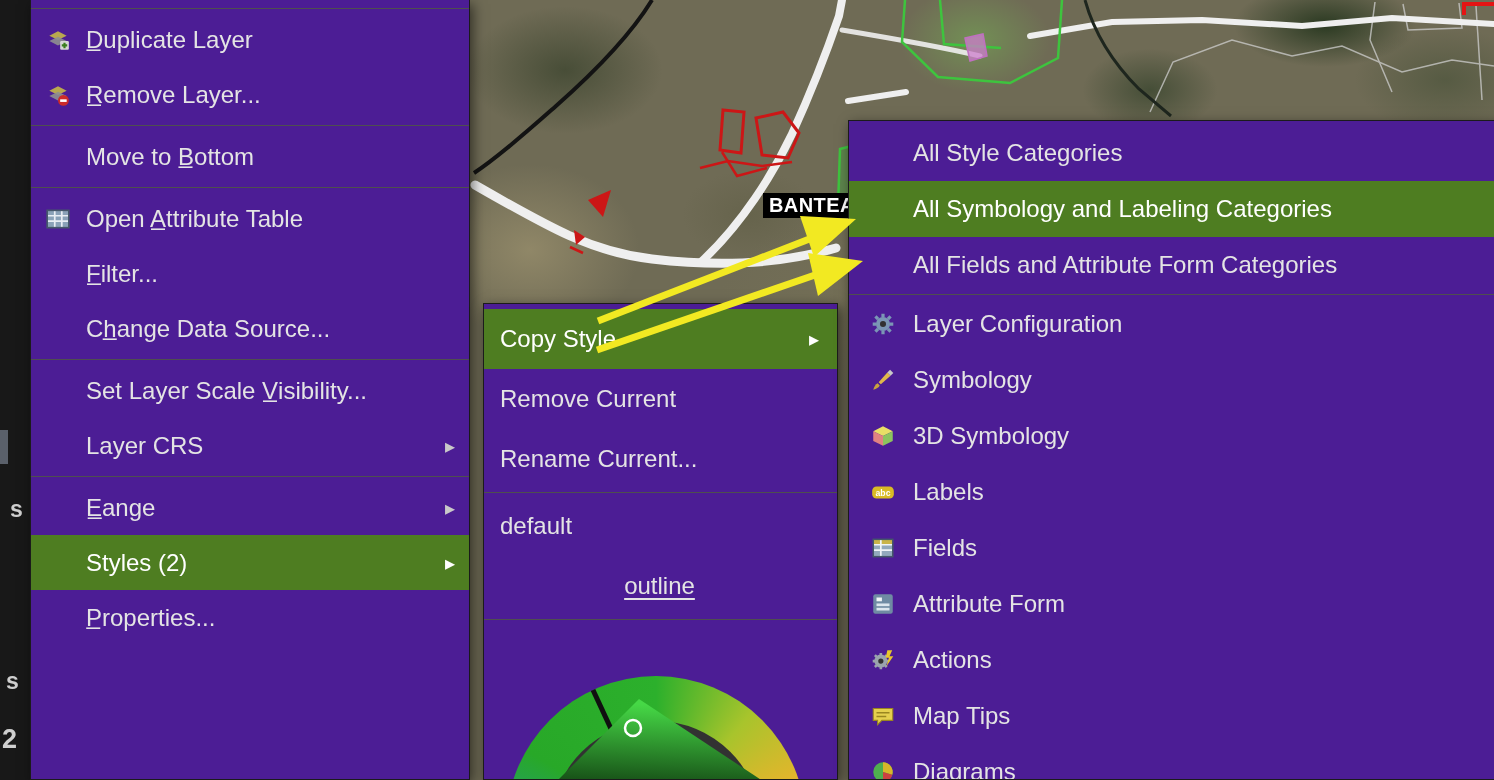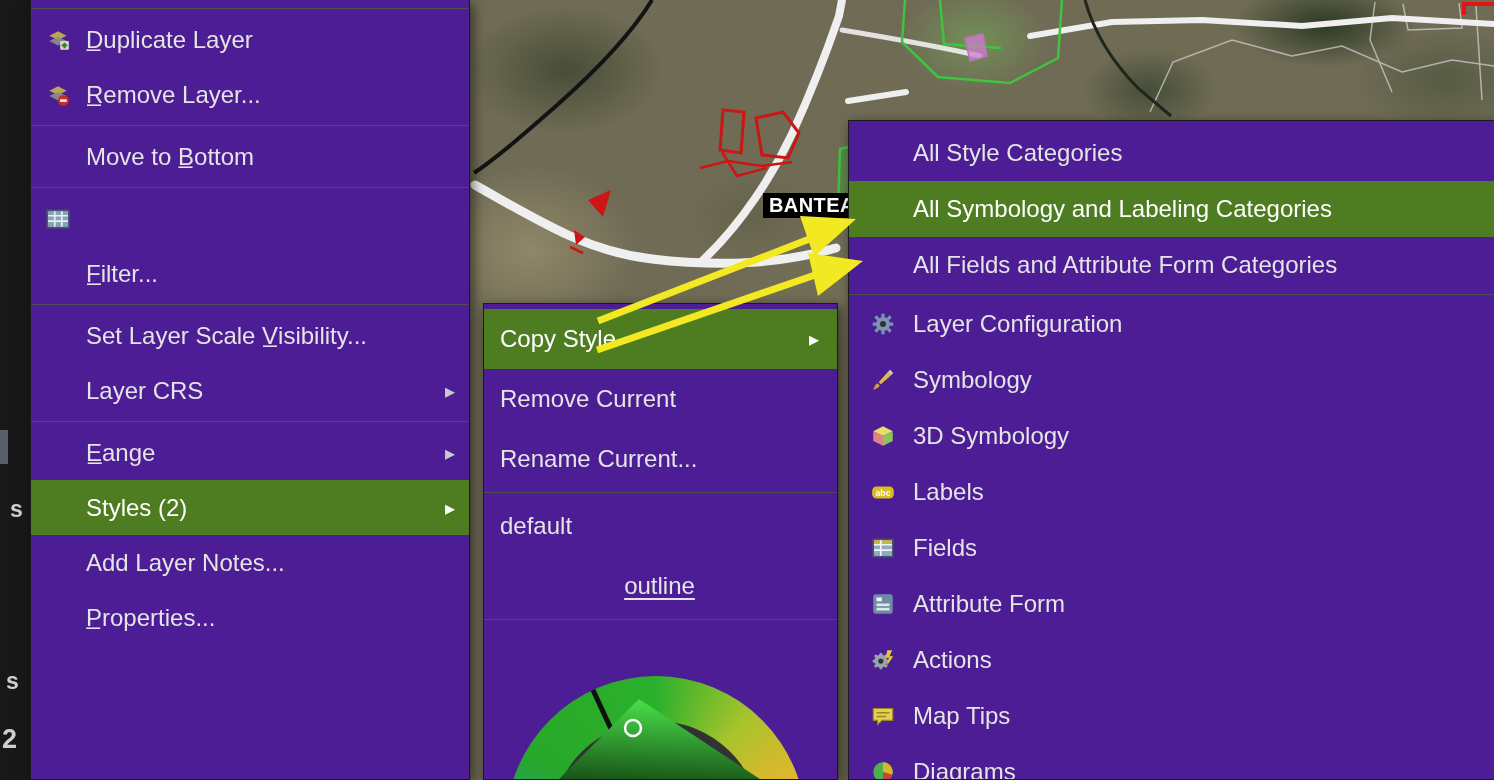--- a/index.html
+++ b/index.html
@@ -150,28 +150,33 @@
   <div class="sep"></div>
 
   <div class="mi">
     <span class="ic">
       <svg viewBox="0 0 24 24">
           <rect x="2" y="4" width="20" height="16" fill="#8aa2b8"></rect>
           <path d="M2 9 H22 M2 14 H22 M9 4 V20 M15.5 4 V20" stroke="#e8eef4" stroke-width="1.6"></path>
           <rect x="2" y="4" width="20" height="16" fill="none" stroke="#45586a" stroke-width="1.5"></rect>
         </svg>
     </span>
+    <span class="lbl">Open A̲ttribute Table</span>
   </div>
 
 
   <div class="mi">
     <span class="ic"></span>
     <span class="lbl">F̲ilter...</span>
   </div>
 
+  <div class="mi">
+    <span class="ic"></span>
+    <span class="lbl">Ch̲ange Data Source...</span>
+  </div>
 
   <div class="sep"></div>
 
   <div class="mi">
     <span class="ic"></span>
     <span class="lbl">Set Layer Scale V̲isibility...</span>
   </div>
 
   <div class="mi">
     <span class="ic"></span>
@@ -186,24 +191,20 @@
     <span class="lbl">E̲ange</span>
     <span class="arrow">▸</span>
   </div>
 
   <div class="mi hl">
     <span class="ic"></span>
     <span class="lbl">Styles (2)</span>
     <span class="arrow">▸</span>
   </div>
 
-  <div class="mi">
-    <span class="ic"></span>
-    <span class="lbl">Add Layer Notes...</span>
-  </div>
 
   <div class="mi">
     <span class="ic"></span>
     <span class="lbl">P̲roperties...</span>
   </div>
 </div>
 
 <div id="styles-menu" class="menu">
   <div class="mi hl">
     <span class="lbl">Copy Style</span>

